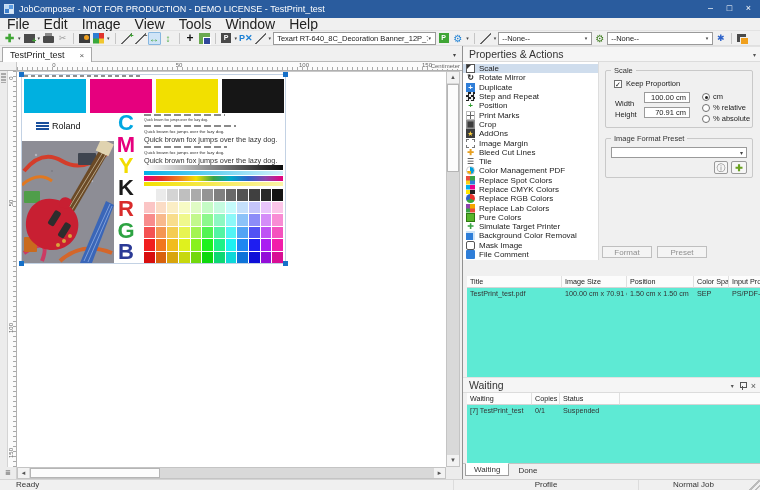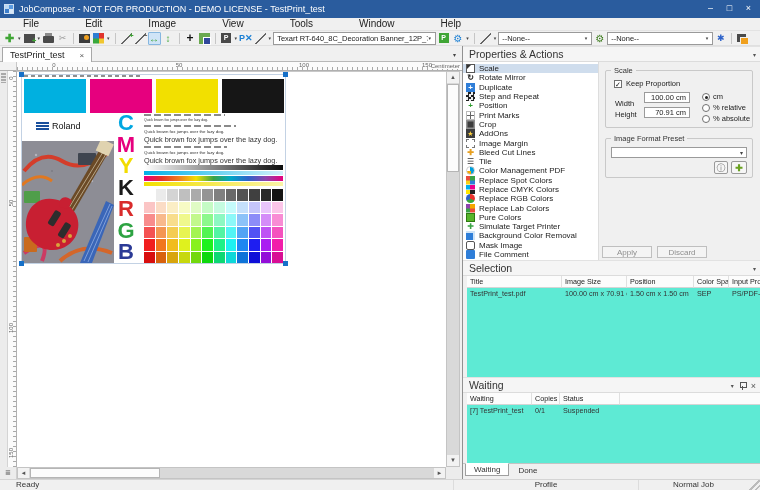--- a/index.html
+++ b/index.html
@@ -13,21 +13,21 @@
   .app-icon{width:10px;height:10px;margin:0 5px 0 4px;flex:none;border:1px solid #cfe0f2;
             background-image:linear-gradient(90deg,#bcd8f2 50%,#5a9ae0 50%),linear-gradient(90deg,#3d7ecb 50%,#d8e8f8 50%);
             background-size:100% 50%;background-repeat:no-repeat;background-position:top,bottom}
   .title-text{font-size:9px;flex:1;white-space:nowrap;overflow:hidden}
   .win-controls{display:flex;margin-right:2px}
   .win-btn{width:19px;height:14px;text-align:center;line-height:13px;font-size:9px;color:#fff}
 
   
   .menubar{position:absolute;top:18px;left:0;width:760px;height:13px;background:#f0f0f0;
            border-bottom:1px solid #e3e3e3;display:flex;align-items:center}
-  .menu-item{padding:0 23px;font-size:10px;line-height:12px;color:#222}
+  .menu-item{padding:0 7px;font-size:14px;line-height:12px;color:#222}
 
   
   .toolbar{position:absolute;top:31px;left:0;width:760px;height:15px;background:#f0f0f0;
            display:flex;align-items:center;padding-left:3px;gap:1px;overflow:hidden;border-bottom:1px solid #e0e0e0}
   .tb-sep{width:1px;height:11px;background:#c6c6c6;margin:0 3px;flex:none}
   .tbi{height:13px;min-width:13px;display:inline-flex;align-items:center;justify-content:center;
        font-size:10px;line-height:13px;flex:none;position:relative}
   .tbi.pressed{background:#cfe4f7;border:1px solid #86b7e0;border-radius:1px}
   .tb-caret{font-size:5px;color:#444;margin:0 1px;flex:none}
   .tb-select{display:inline-flex;justify-content:space-between;align-items:center;height:13px;
@@ -658,31 +658,25 @@
       <div class="groupbox gb-ifp">
         <span class="gb-legend">Image Format Preset</span>
         <div class="ifp-select">
           <span></span>
           <span>▾</span>
         </div>
         <span class="sq-btn info-btn">ⓘ</span>
         <span class="sq-btn plus-btn">✚</span>
       </div>
 
-      <span class="form-btn btn-apply">Apply</span>
-      <span class="form-btn btn-discard">Discard</span>
+      <span class="form-btn btn-apply">Format</span>
+      <span class="form-btn btn-discard">Preset</span>
     </div>
   </div>
 
-  <div class="panel-hdr sel-hdr">
-    <span>Selection</span>
-    <span class="hdr-icons">
-        <span class="hdr-chevron">▾</span>
-      </span>
-  </div>
   <div class="dtable-wrap sel-wrap">
     <div class="dtable" id="sel-table" style="grid-template-columns: 95px 65px 67px 35px 1fr;">
         <div class="th">Title</div>
         <div class="th">Image Size</div>
         <div class="th">Position</div>
         <div class="th">Color Space</div>
         <div class="th">Input Profile</div>
         <div class="td">TestPrint_test.pdf</div>
         <div class="td">100.00 cm x 70.91 cm</div>
         <div class="td">1.50 cm x 1.50 cm</div>

